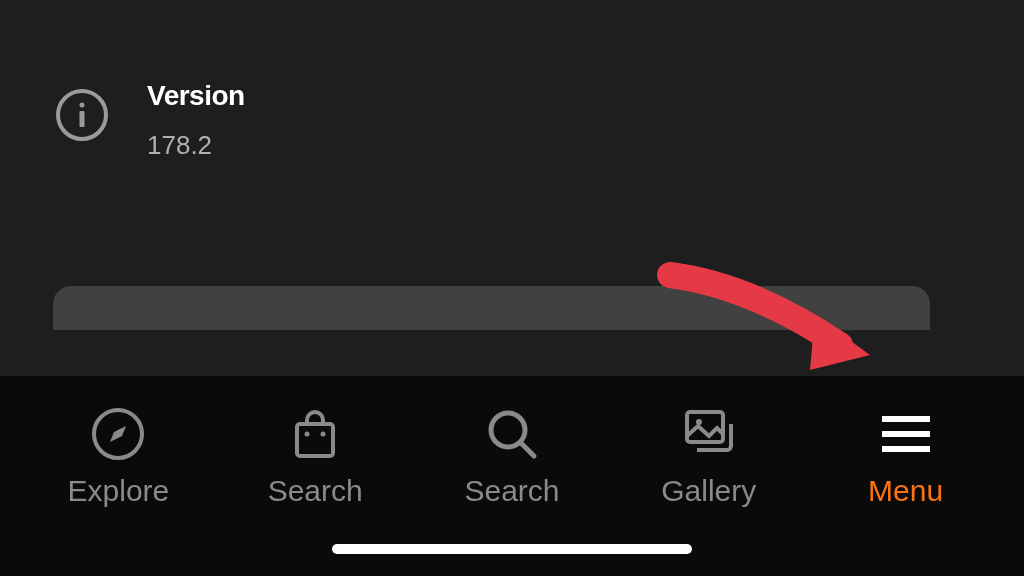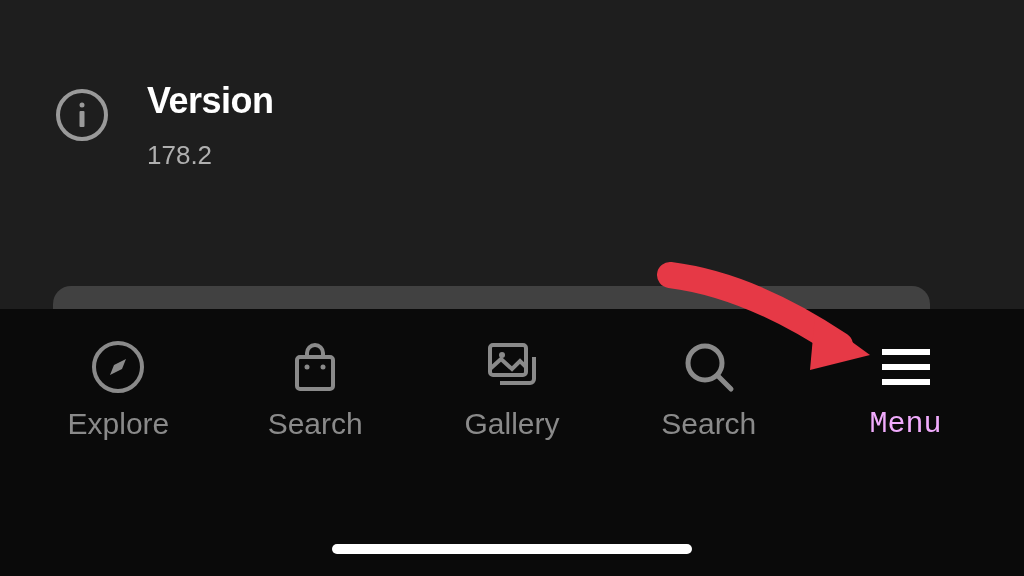--- a/index.html
+++ b/index.html
@@ -28,21 +28,21 @@
       flex-shrink: 0;
       margin-top: 8px;
     }
     .version-text {
       display: flex;
       flex-direction: column;
       gap: 18px;
     }
     .version-label {
       color: #ffffff;
-      font-size: 36px;
+      font-size: 28px;
       font-weight: 700;
       letter-spacing: -0.5px;
     }
     .version-number {
       color: #b0b0b0;
       font-size: 26px;
       font-weight: 400;
     }
     .gray-bar {
       position: absolute;
@@ -51,21 +51,21 @@
       right: 94px;
       height: 44px;
       background: #414141;
       border-radius: 18px 18px 0 0;
     }
     .bottom-nav {
       position: absolute;
       bottom: 0;
       left: 0;
       right: 0;
-      height: 267px;
+      height: 200px;
       background: #0a0a0a;
       display: flex;
       justify-content: space-around;
       align-items: flex-start;
       padding-top: 30px;
       padding-left: 20px;
       padding-right: 20px;
     }
     .nav-item {
       display: flex;
@@ -81,22 +81,21 @@
       display: flex;
       align-items: center;
       justify-content: center;
     }
     .nav-label {
       font-size: 30px;
       font-weight: 400;
       color: #8a8a8a;
     }
     .nav-item.active .nav-label {
-      color: #f0abfc;
-      font-family: Liberation Mono, monospace;
+      color: #f97316;
     }
     .home-indicator {
       position: absolute;
       bottom: 22px;
       left: 50%;
       transform: translateX(-50%);
       width: 360px;
       height: 10px;
       background: #ffffff;
       border-radius: 5px;
@@ -148,37 +147,37 @@
         <circle cx="20" cy="28" r="2.5" fill="#8a8a8a"></circle>
         <circle cx="36" cy="28" r="2.5" fill="#8a8a8a"></circle>
       </svg>
     </div>
     <div class="nav-label">Search</div>
   </div>
 
   <div class="nav-item">
     <div class="nav-icon">
       <svg viewBox="0 0 56 56" fill="none">
+        <circle cx="24" cy="24" r="17" stroke="#8a8a8a" stroke-width="5"></circle>
+        <line x1="37" y1="37" x2="50" y2="50" stroke="#8a8a8a" stroke-width="5" stroke-linecap="round"></line>
+      </svg>
+    </div>
+    <div class="nav-label">Search</div>
+  </div>
+
+  <div class="nav-item">
+    <div class="nav-icon">
+      <svg viewBox="0 0 56 56" fill="none">
         <rect x="6" y="6" width="36" height="30" rx="3" stroke="#8a8a8a" stroke-width="4"></rect>
         <circle cx="18" cy="16" r="3" fill="#8a8a8a"></circle>
         <path d="M6 30 L17 20 L28 30 L36 22 L42 28" stroke="#8a8a8a" stroke-width="4" fill="none"></path>
         <path d="M16 44 H46 a4 4 0 0 0 4 -4 V18" stroke="#8a8a8a" stroke-width="4" fill="none"></path>
       </svg>
     </div>
     <div class="nav-label">Gallery</div>
-  </div>
-
-  <div class="nav-item">
-    <div class="nav-icon">
-      <svg viewBox="0 0 56 56" fill="none">
-        <circle cx="24" cy="24" r="17" stroke="#8a8a8a" stroke-width="5"></circle>
-        <line x1="37" y1="37" x2="50" y2="50" stroke="#8a8a8a" stroke-width="5" stroke-linecap="round"></line>
-      </svg>
-    </div>
-    <div class="nav-label">Search</div>
   </div>
 
   <div class="nav-item active">
     <div class="nav-icon">
       <svg viewBox="0 0 56 56" fill="none">
         <rect x="4" y="10" width="48" height="6" fill="#ffffff"></rect>
         <rect x="4" y="25" width="48" height="6" fill="#ffffff"></rect>
         <rect x="4" y="40" width="48" height="6" fill="#ffffff"></rect>
       </svg>
     </div>

